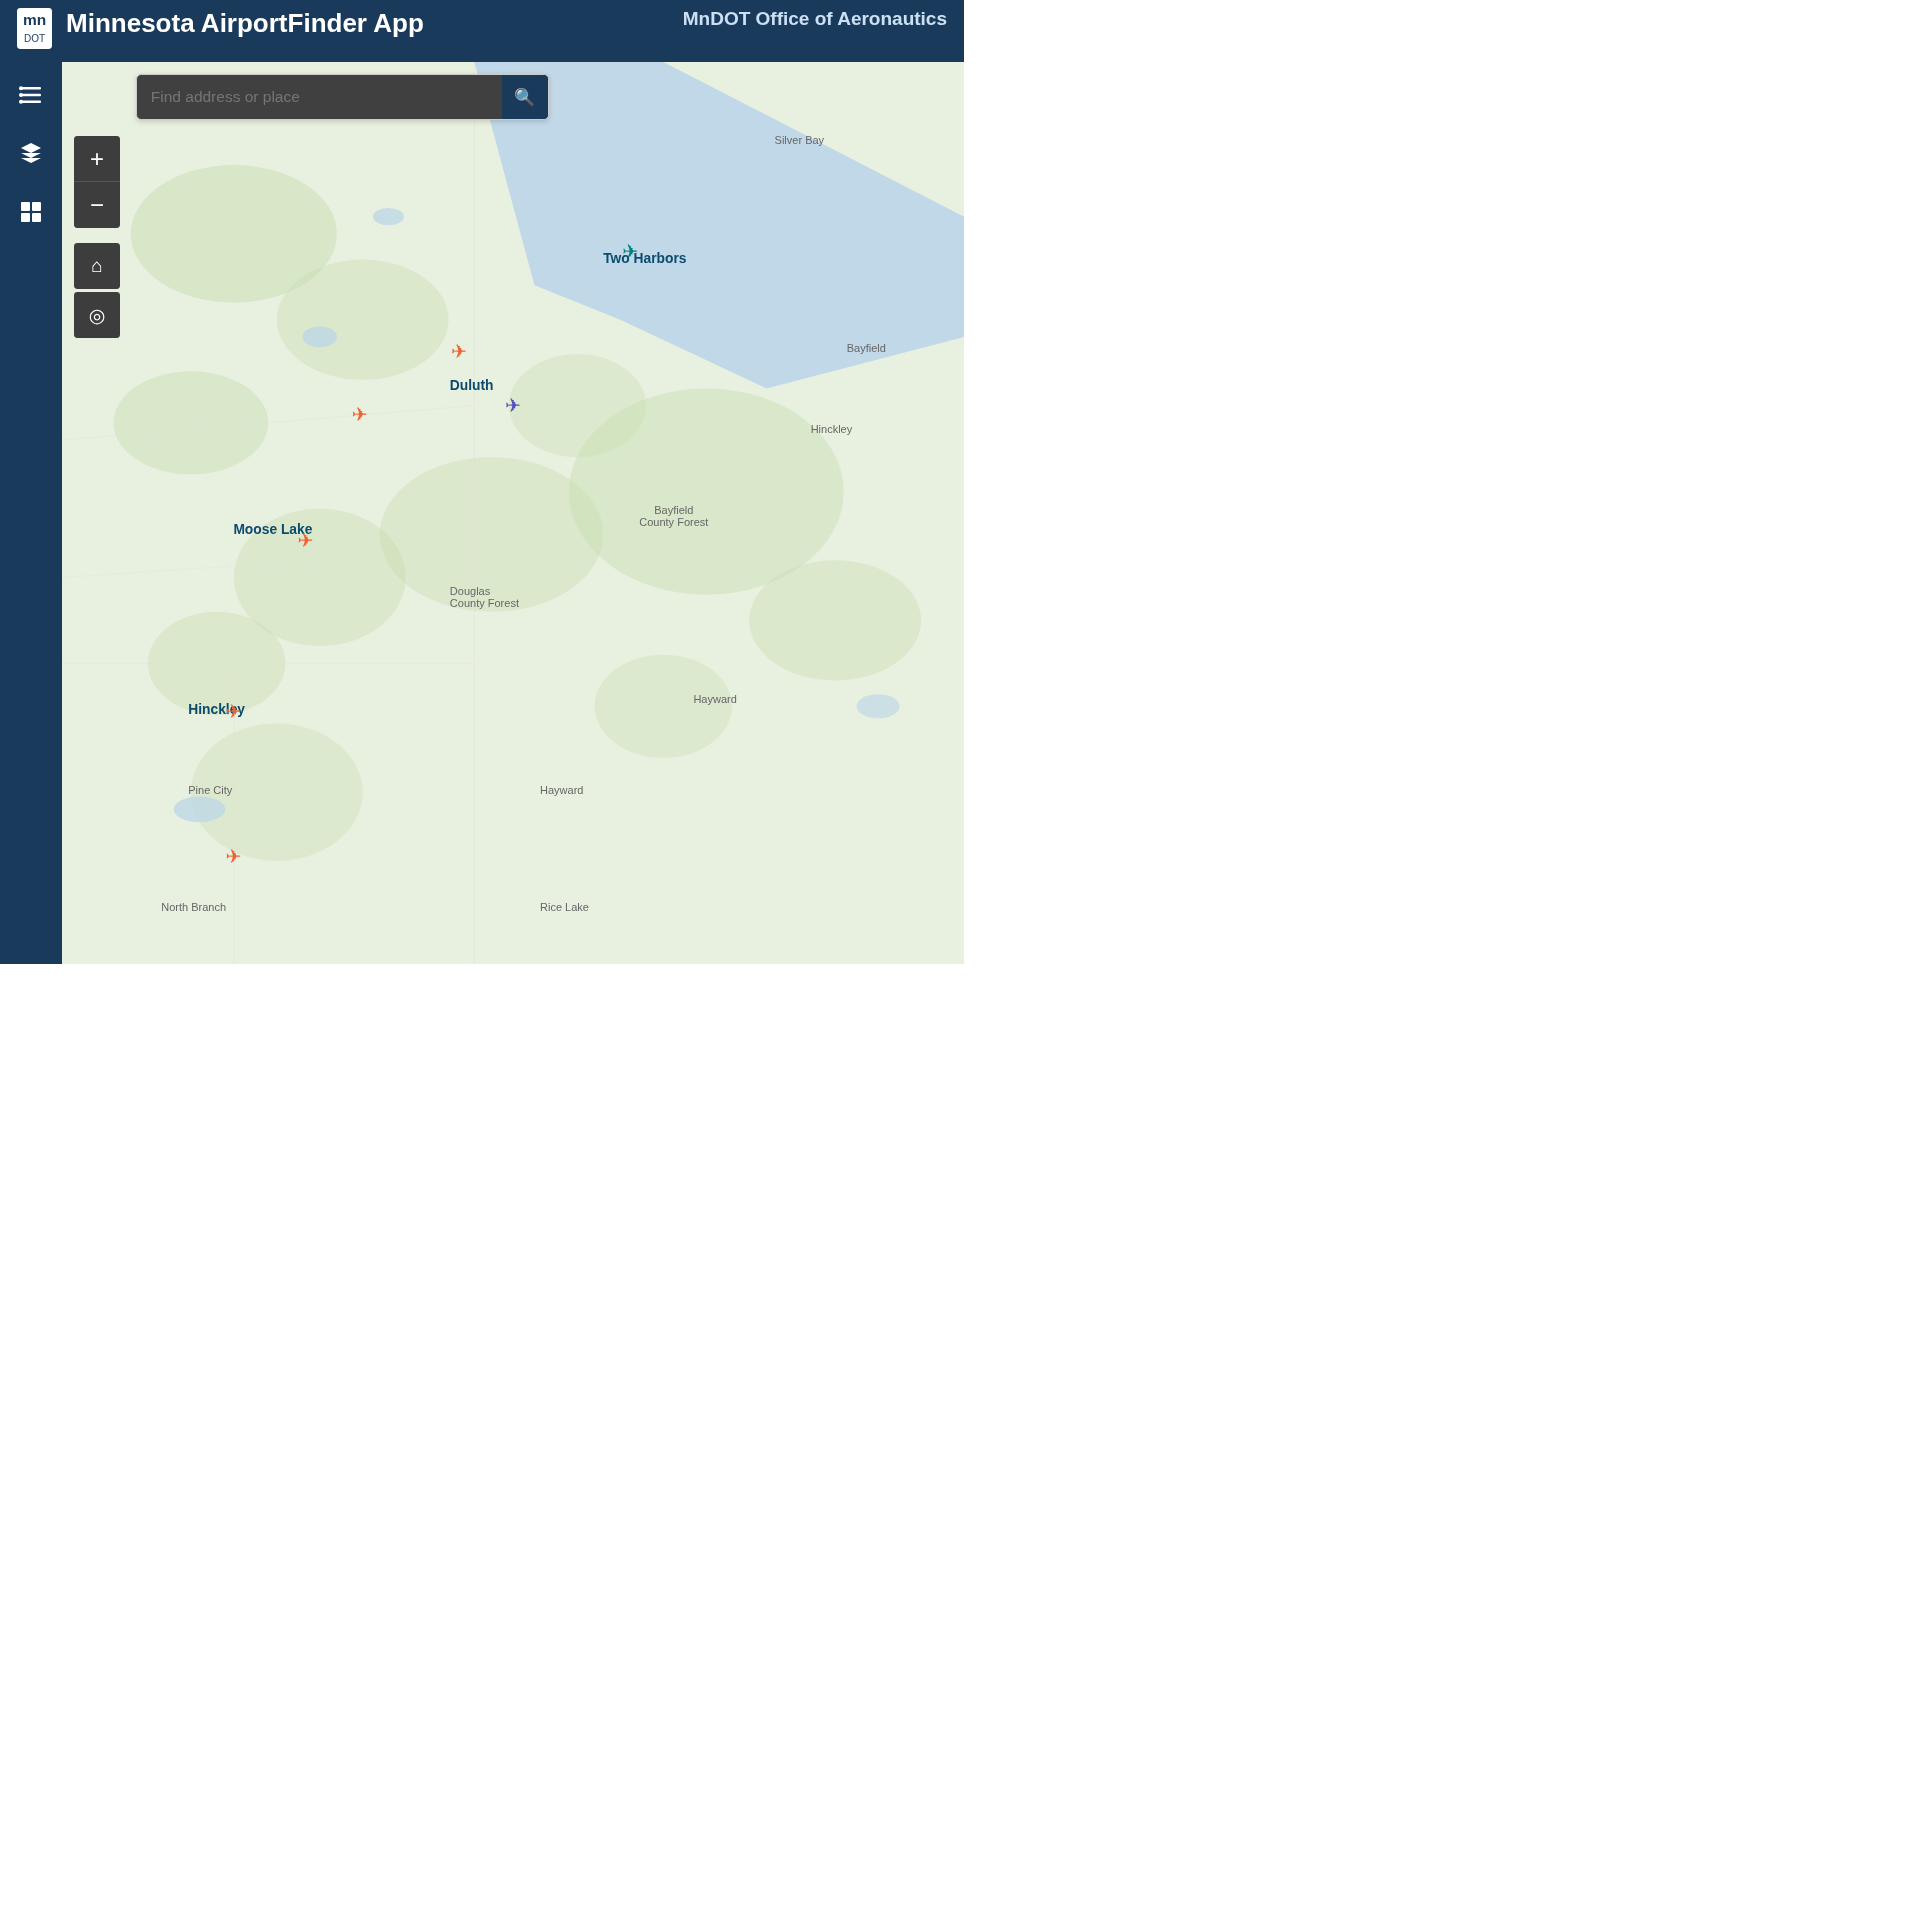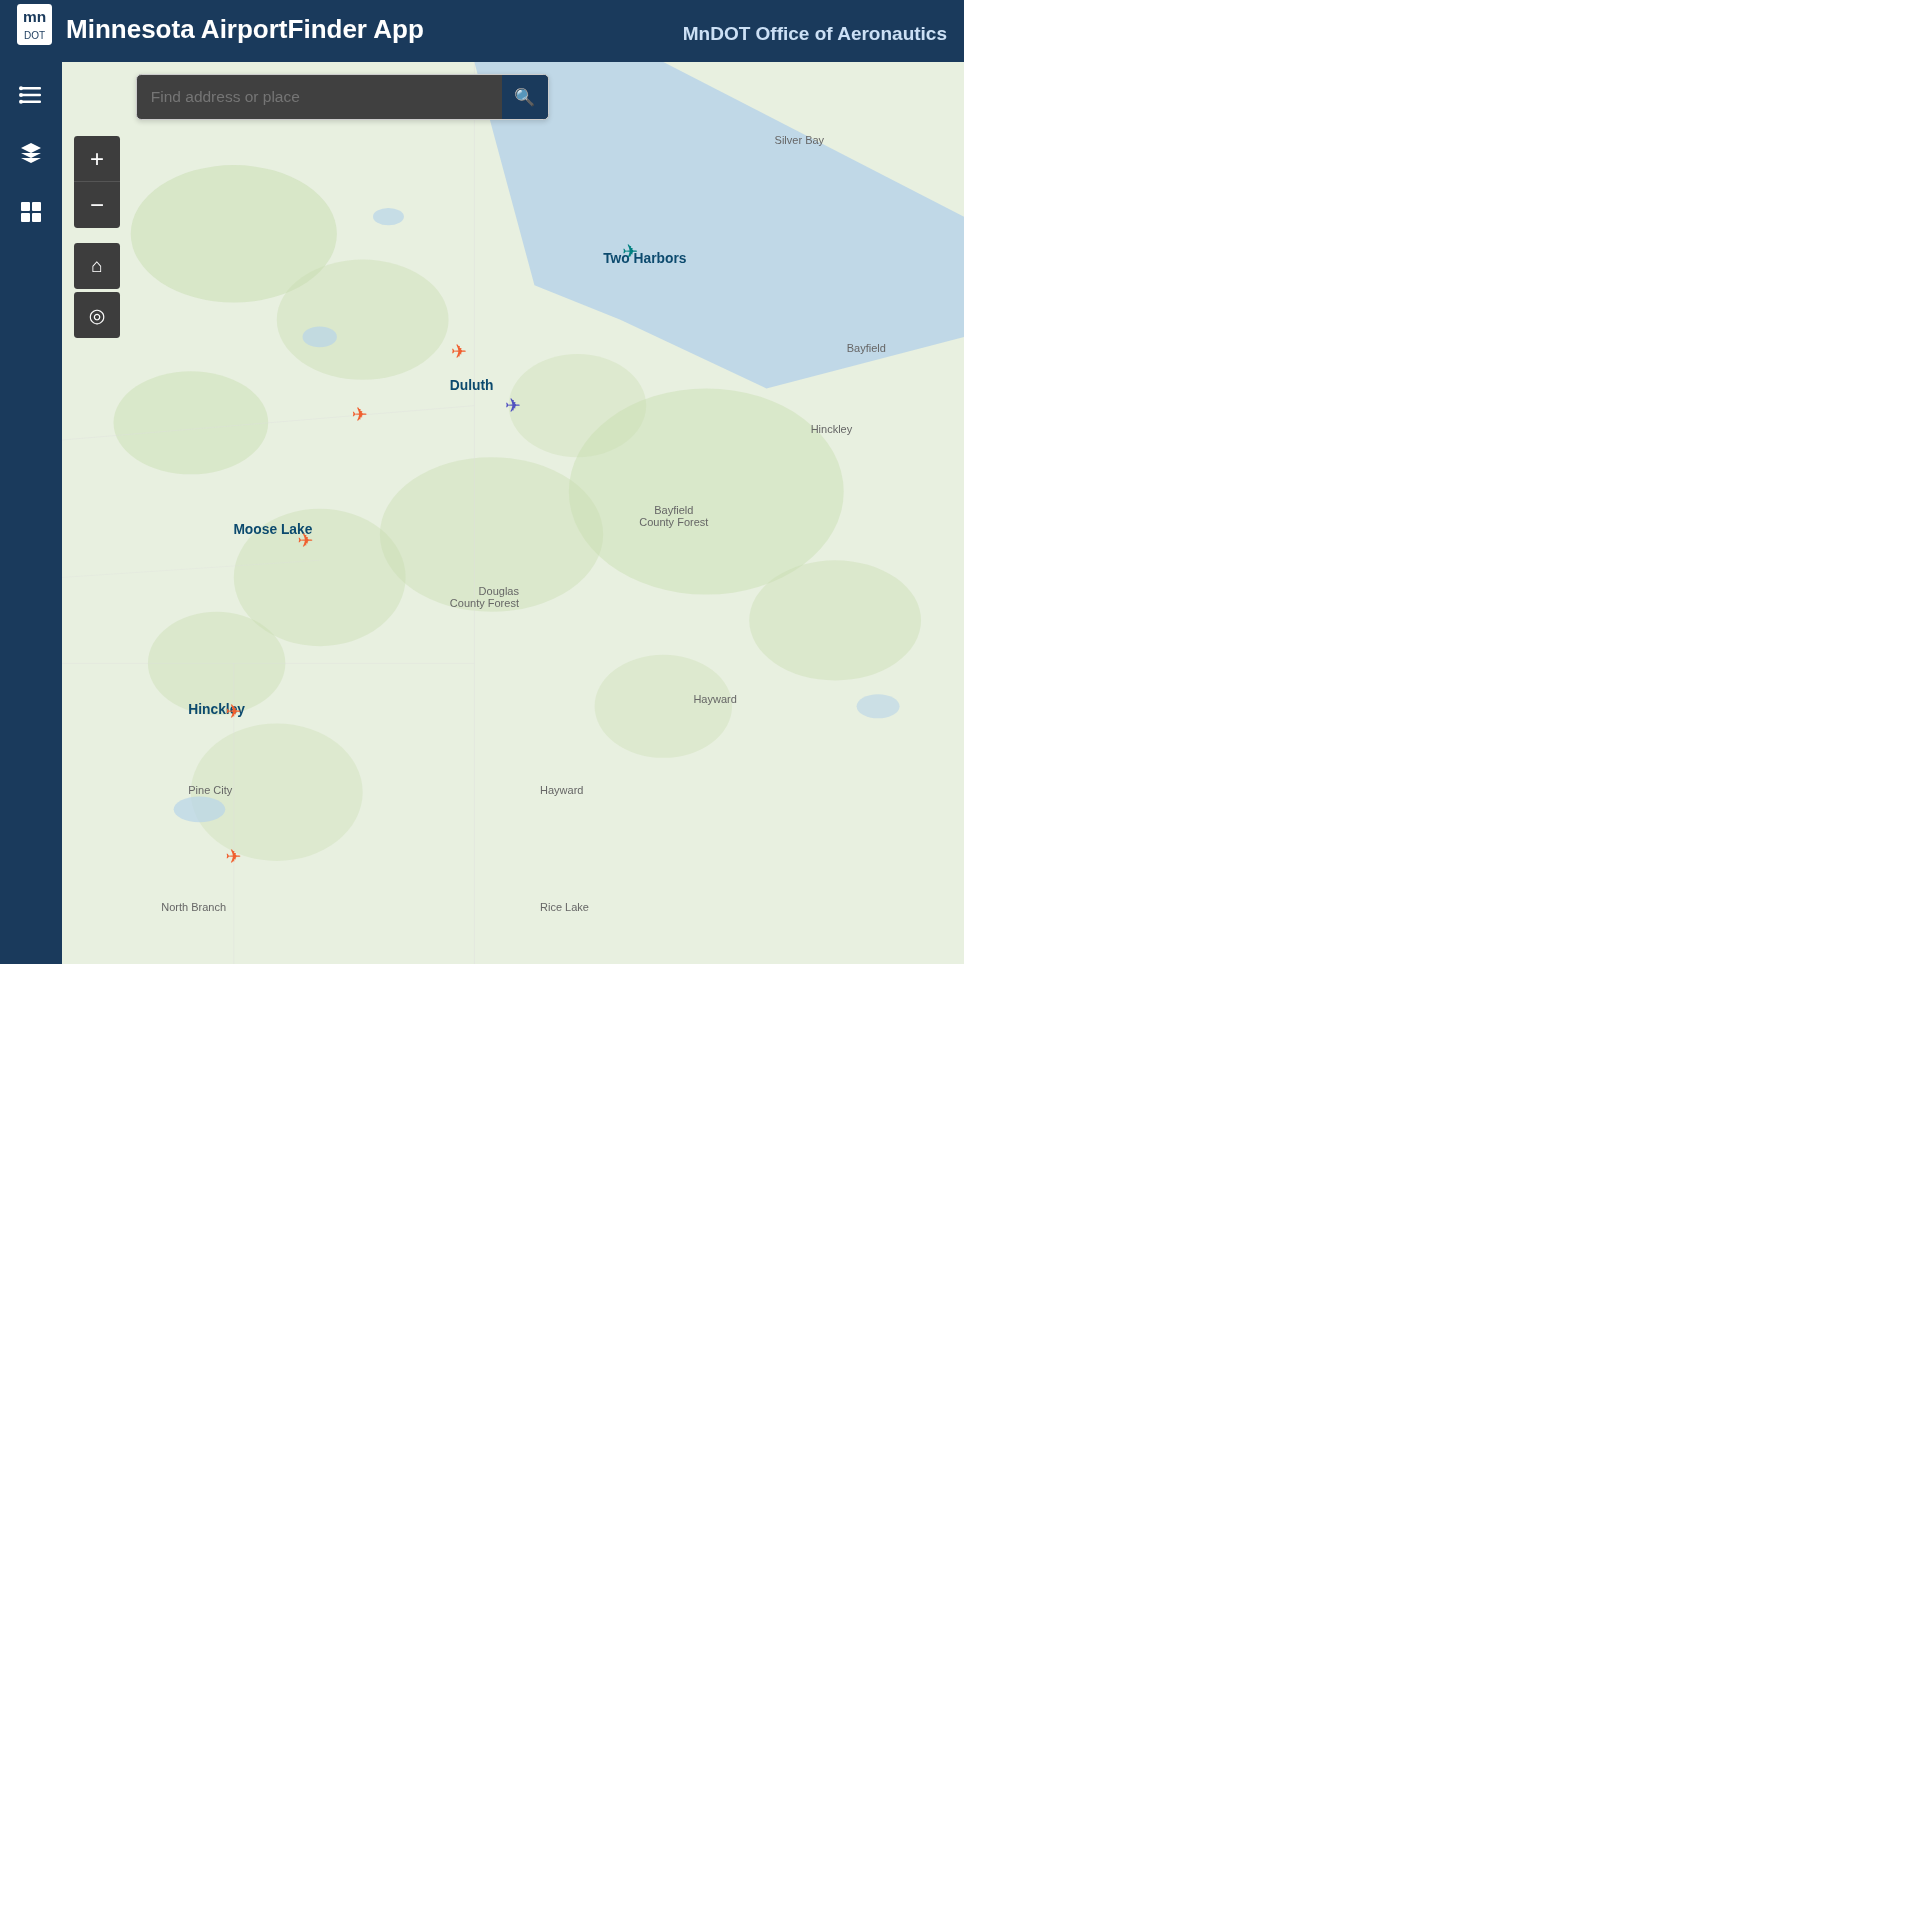--- a/index.html
+++ b/index.html
@@ -3,22 +3,22 @@
   <meta charset="utf-8">
   <style>
     * { margin: 0; padding: 0; box-sizing: border-box; }
     body { width: 964px; height: 964px; overflow: hidden; font-family: Arial, sans-serif; display: flex; flex-direction: column; }
 
     
     .header {
       background-color: #1a3a5c;
       color: white;
       display: flex;
-      align-items: flex-end;
-      padding: 17px 17px;
+      align-items: flex-start;
+      padding: 8px 17px;
       height: 62px;
       flex-shrink: 0;
     }
     .header-logo {
       display: flex;
       align-items: center;
       margin-right: 13.8px;
     }
     .logo-box {
       background: white;
@@ -305,21 +305,21 @@
       </button>
     </div>
 
     <span class="map-label" style="left:79%;top:8%">Silver Bay</span>
     <span class="map-label map-label-bold" style="left:60%;top:21%">Two Harbors</span>
     <span class="map-label" style="left:87%;top:31%">Bayfield</span>
     <span class="map-label map-label-bold" style="left:43%;top:35%">Duluth</span>
     <span class="map-label" style="left:83%;top:40%">Hinckley</span>
     <span class="map-label map-label-bold" style="left:19%;top:51%">Moose Lake</span>
     <span class="map-label" style="left:64%;top:49%;text-align:center">Bayfield<br>County Forest</span>
-    <span class="map-label" style="left:43%;top:58%;text-align:right">Douglas<br>County Forest</span>
+    <span class="map-label" style="left:43%;top:58%;text-align:left">Douglas<br>County Forest</span>
     <span class="map-label" style="left:70%;top:70%">Hayward</span>
     <span class="map-label map-label-bold" style="left:14%;top:71%">Hinckley</span>
     <span class="map-label" style="left:14%;top:80%">Pine City</span>
     <span class="map-label" style="left:53%;top:80%">Hayward</span>
     <span class="map-label" style="left:11%;top:93%">North Branch</span>
     <span class="map-label" style="left:53%;top:93%">Rice Lake</span>
 
     <span class="plane plane-teal" style="left:63%;top:21%">✈</span>
 
     <span class="plane plane-orange" style="left:44%;top:32%">✈</span>

